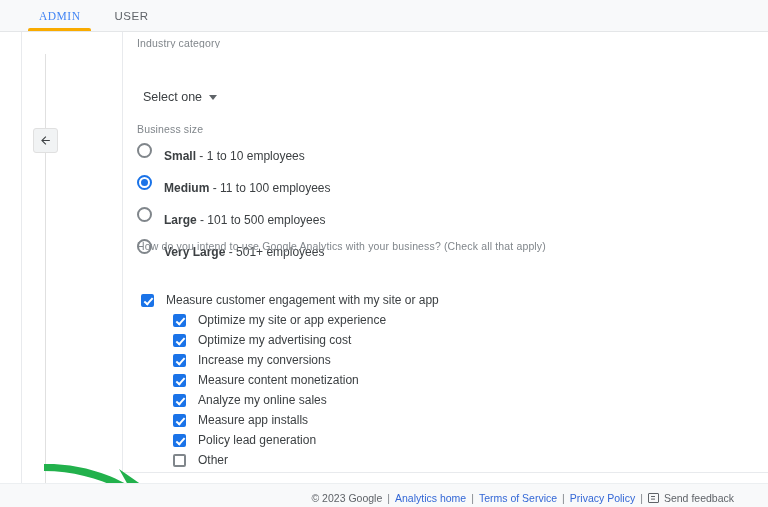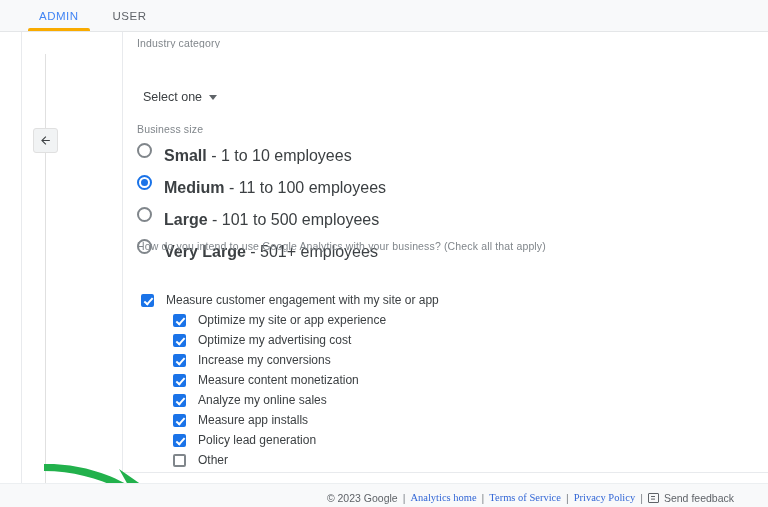--- a/index.html
+++ b/index.html
@@ -46,20 +46,21 @@
     padding: 0 17px;
     font-size: 11.5px;
     letter-spacing: 0.5px;
     color: #5f6368;
     cursor: pointer;
     user-select: none;
   }
   .tab.active {
     color: #4285f4;
     font-weight: 500;
+    font-family: Liberation Serif, serif;
   }
   .tab.active:after {
     content: "";
     position: absolute;
     left: 6px; right: 6px;
     bottom: 0;
     height: 3px;
     background: #f9ab00;
     border-radius: 2px 2px 0 0;
   }
@@ -190,21 +191,21 @@
   .radio.checked:after {
     content: "";
     position: absolute;
     left: 50%; top: 50%;
     width: 7px; height: 7px;
     margin: -3.5px 0 0 -3.5px;
     border-radius: 50%;
     background: #1a73e8;
   }
   .radio-text {
-    font-size: 16px;
+    font-size: 12px;
     color: #3c4043;
     white-space: nowrap;
     margin-top: 12px;
   }
   .radio-text b { font-weight: 700; }
 
   .intent-label {
     position: absolute;
     left: 0;
     top: 207px;
@@ -311,21 +312,20 @@
     justify-content: flex-end;
     padding-right: 34px;
     font-size: 10.5px;
     color: #5f6368;
   }
   .footer .copy { color: #5f6368; }
   .footer a {
     color: #3367d6;
     text-decoration: none;
     cursor: pointer;
-    font-family: Liberation Serif, serif;
   }
   .footer .sep { color: #80868b; padding: 0 5px; }
   .feedback {
     display: inline-flex;
     align-items: center;
     gap: 5px;
     color: #5f6368;
     cursor: pointer;
   }
   .fb-icon {

